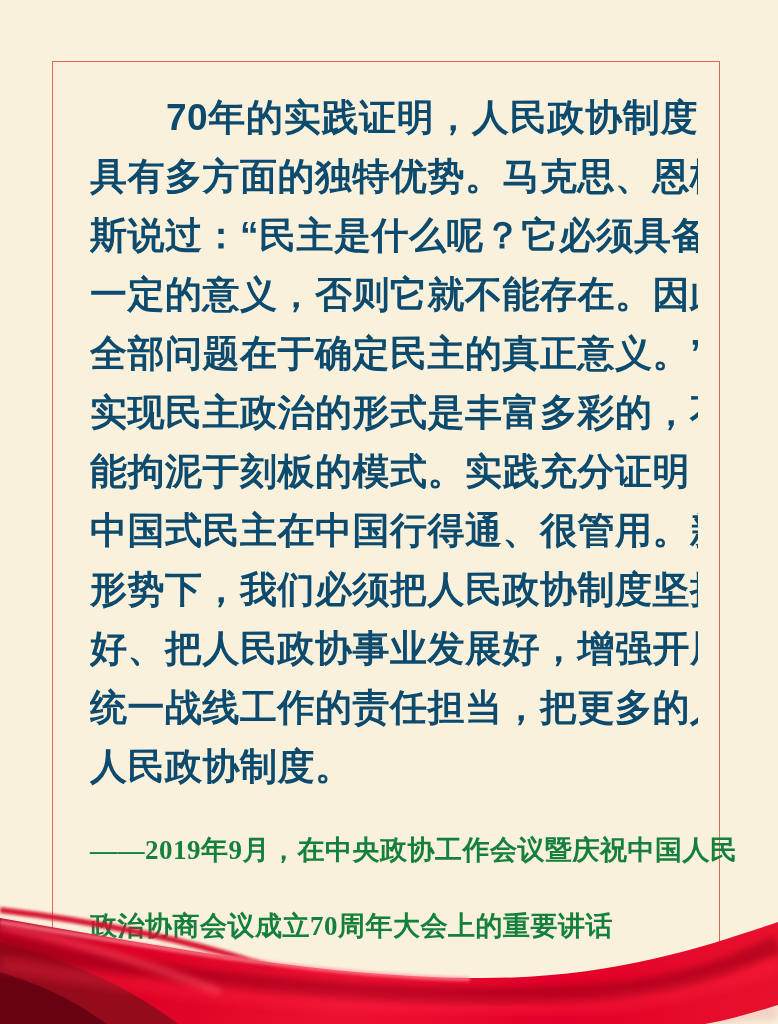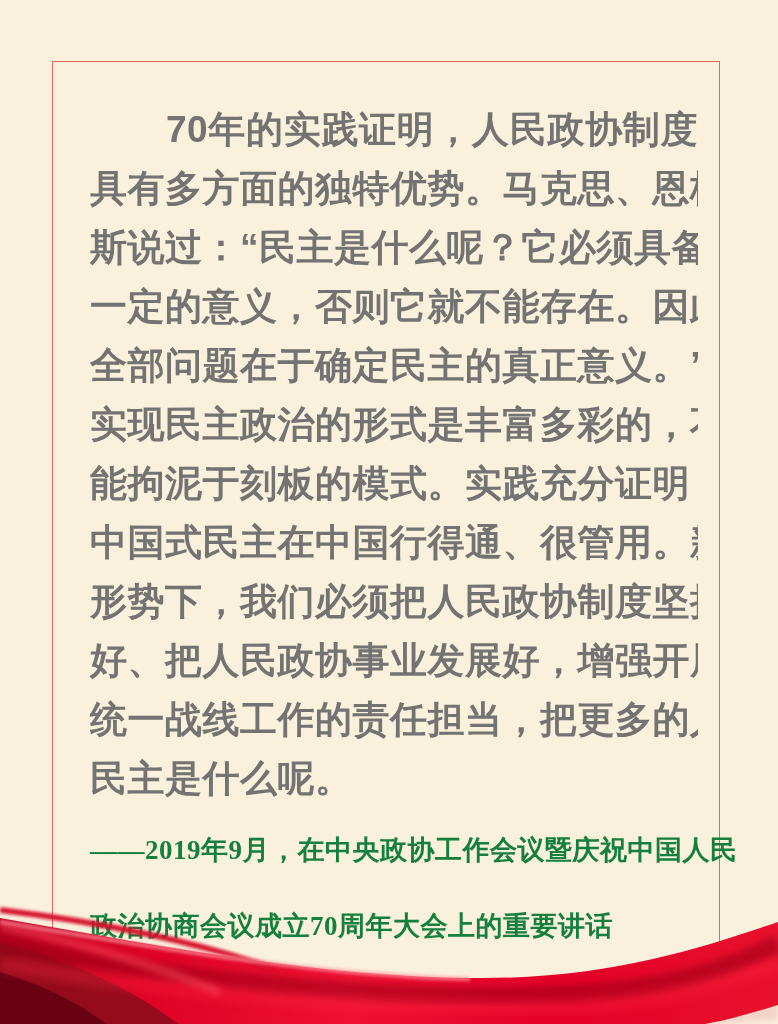--- a/index.html
+++ b/index.html
@@ -20,24 +20,24 @@
     top: 61px;
     width: 668px;
     height: 939px;
     border: 1.5px solid #dd675c;
     box-sizing: border-box;
     z-index: 1;
   }
   .quote-block {
     position: absolute;
     left: 90px;
-    top: 100px;
+    top: 88px;
     width: 608px;
     z-index: 2;
-    color: #737373;
+    color: #0c4a6e;
   }
   .quote-line {
     height: 59px;
     line-height: 59px;
     font-size: 37px;
     font-weight: 700;
     letter-spacing: 0.5px;
     text-align: justify;
     text-align-last: justify;
     word-break: break-all;
@@ -83,21 +83,21 @@
     <div class="quote-line">具有多方面的独特优势。马克思、恩格</div>
     <div class="quote-line">斯说过：“民主是什么呢？它必须具备</div>
     <div class="quote-line">一定的意义，否则它就不能存在。因此</div>
     <div class="quote-line">全部问题在于确定民主的真正意义。”</div>
     <div class="quote-line">实现民主政治的形式是丰富多彩的，不</div>
     <div class="quote-line">能拘泥于刻板的模式。实践充分证明，</div>
     <div class="quote-line">中国式民主在中国行得通、很管用。新</div>
     <div class="quote-line">形势下，我们必须把人民政协制度坚持</div>
     <div class="quote-line">好、把人民政协事业发展好，增强开展</div>
     <div class="quote-line">统一战线工作的责任担当，把更多的人</div>
-    <div class="quote-line last">民主是什么呢。</div>
+    <div class="quote-line last">人民政协制度。</div>
   </div>
 
   <div class="attribution-line l1">——2019年9月，在中央政协工作会议暨庆祝中国人民</div>
   <div class="attribution-line l2">政治协商会议成立70周年大会上的重要讲话</div>
 
   <svg class="ribbon-svg" viewBox="0 0 778 144" preserveAspectRatio="none" xmlns="http://www.w3.org/2000/svg">
     <defs>
       <linearGradient id="gMain" x1="0" y1="0" x2="1" y2="0">
         <stop offset="0" stop-color="#b50020"></stop>
         <stop offset="0.18" stop-color="#dd0226"></stop>

